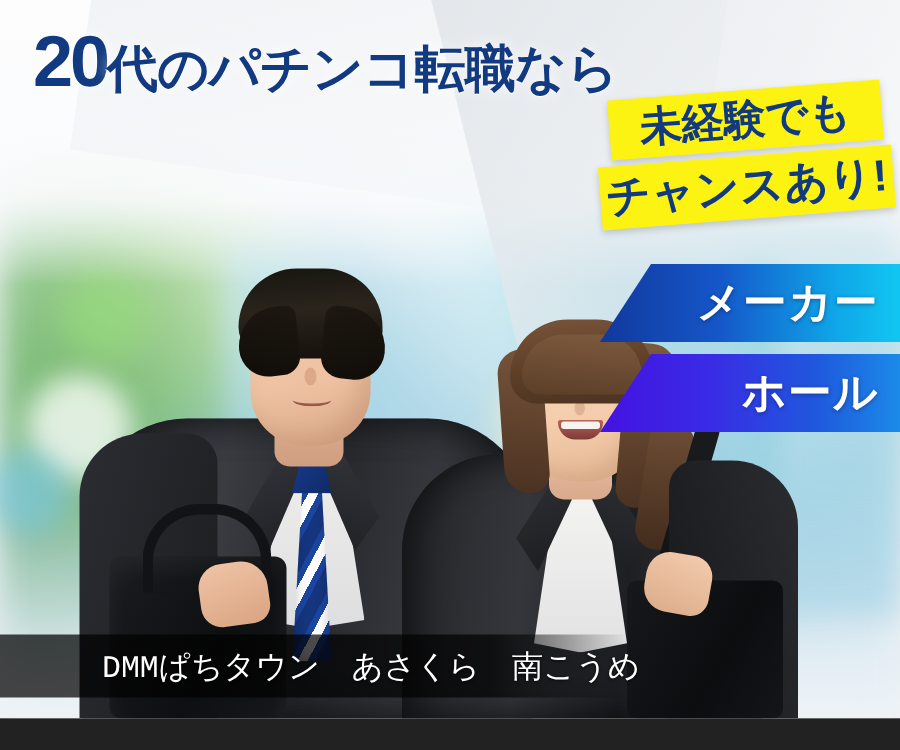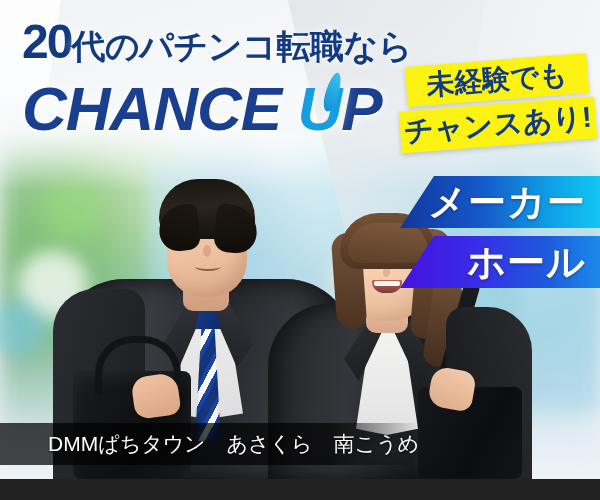--- a/index.html
+++ b/index.html
@@ -266,34 +266,34 @@
   
   .cats{position:absolute;right:0;top:176px;width:200px;}
   .cat{
     position:relative;height:52px;margin-bottom:8px;
     display:flex;align-items:center;justify-content:flex-end;
     padding-right:14px;box-sizing:border-box;
     clip-path:polygon(34px 0,100% 0,100% 100%,0 100%);
     box-shadow:0 2px 6px rgba(0,0,0,.25);
   }
   .cat span{
-    color:#fff;font-size:38px;font-weight:700;letter-spacing:1px;
+    color:#fff;font-size:29px;font-weight:700;letter-spacing:1px;
     white-space:nowrap;text-shadow:0 1px 3px rgba(0,20,60,.45);
   }
   .cat-0{background:linear-gradient(90deg,#11389c 0%,#1557c9 40%,#0fa5e8 78%,#12c6f2 100%);}
   .cat-1{background:linear-gradient(90deg,#4412e0 0%,#3a2ae6 35%,#1f58dd 72%,#1b8ae8 100%);}
   .cat-2{background:linear-gradient(90deg,#0f3ba8 0%,#1453c6 38%,#1b86e0 76%,#1fb6ef 100%);}
   .cat-3{background:linear-gradient(90deg,#7a16e8 0%,#5a22e4 32%,#2f57dd 70%,#2a8ee8 100%);}
   .cat-4{background:linear-gradient(90deg,#1a53d6 0%,#1671e0 36%,#12a2ec 72%,#15c9f5 100%);}
 
   
   .caption{
     position:absolute;left:0;bottom:14px;width:420px;height:42px;
     background:linear-gradient(90deg,rgba(0,0,0,.72) 0%,rgba(0,0,0,.7) 78%,rgba(0,0,0,0) 100%);
-    display:flex;align-items:center;padding-left:48px;box-sizing:border-box;
+    display:flex;align-items:center;padding-left:68px;box-sizing:border-box;font-family:Liberation Mono, monospace;
   }
   .caption span{
     color:#fff;font-size:21px;font-weight:400;white-space:nowrap;
     text-shadow:0 1px 2px rgba(0,0,0,.8);
   }
 </style>
 </head>
 <body>
 
 <div class="banner">
@@ -362,24 +362,20 @@
       <div class="w-bag"></div>
       <div class="w-hand"></div>
     </div>
 
   </div>
 
   <div class="headline">
     <span class="num">20</span><span class="sm">代のパチンコ転職なら</span>
   </div>
 
-  <div class="logo">
-    <span>CHANCE</span>
-    <span class="up-u">U</span><span class="up-p">P</span>
-  </div>
 
   <div class="badge">
     <div class="badge-bar badge-bar1">未経験でも</div>
     <div class="badge-bar badge-bar2">チャンスあり!</div>
   </div>
 
   <div class="cats">
     <div class="cat cat-0">
       <span>メーカー</span>
     </div>

